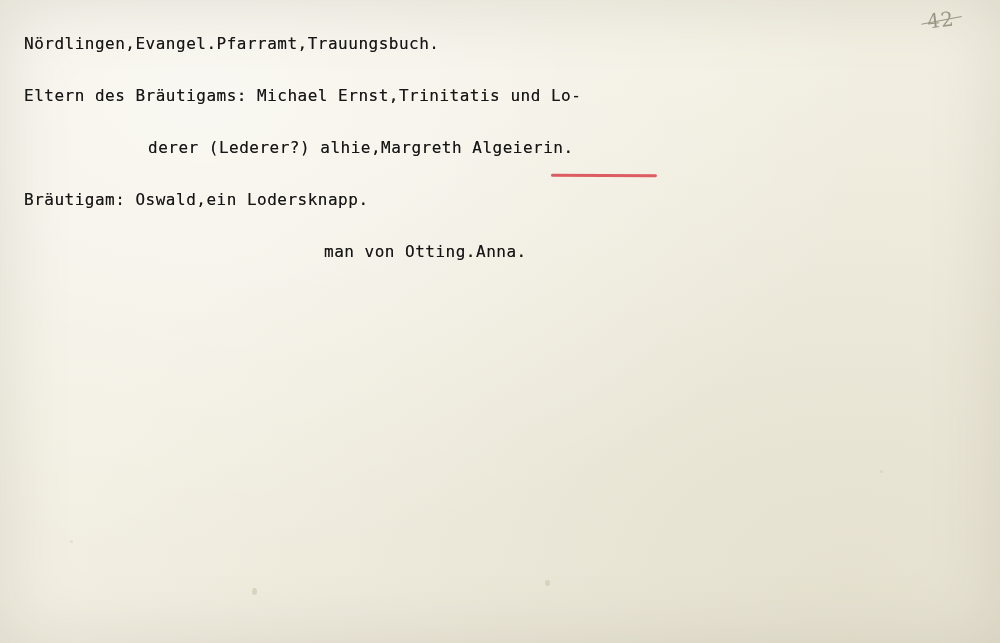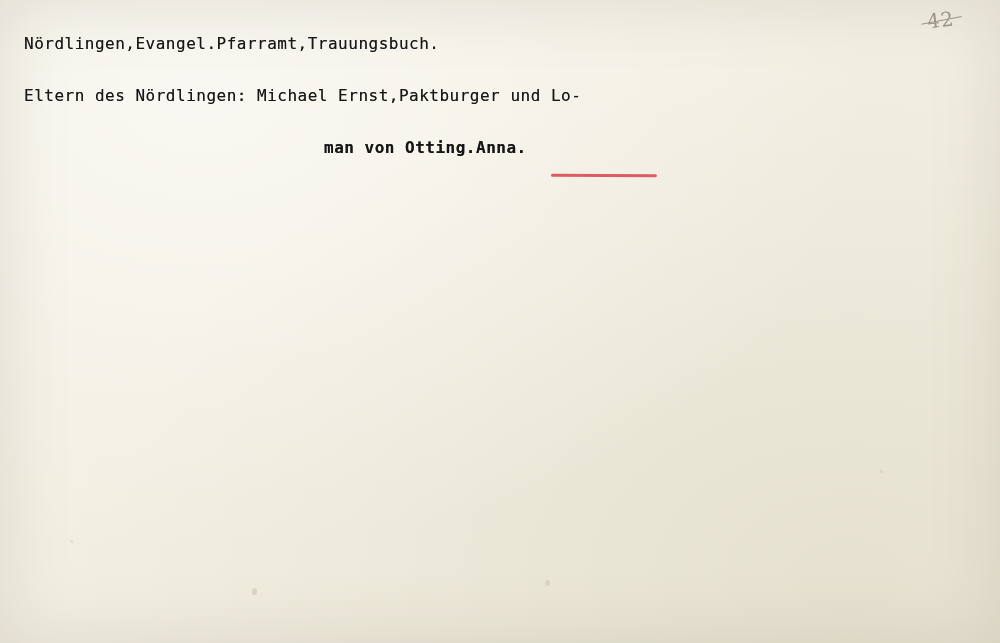--- a/index.html
+++ b/index.html
@@ -37,21 +37,21 @@
   }
   .line {
     font-size: 16px;
     line-height: 52px;
     letter-spacing: 0.5px;
     white-space: pre;
     color: #161616;
     text-shadow: 0 0 0.6px rgba(0,0,0,0.55);
   }
   .line.indent-1 { padding-left: 124px; }
-  .line.indent-2 { padding-left: 300px; font-weight: bold; }
+  .line.indent-2 { padding-left: 300px; }
 
   
   .pencil-mark {
     position: absolute;
     right: 46px;
     top: 8px;
     font-family: "DejaVu Serif", serif;
     font-size: 20px;
     color: #8e8a78;
     transform: rotate(-7deg);
@@ -101,21 +101,23 @@
 <body>
 
 <div class="page">
 
   <div class="pencil-mark">
     <span class="strike">42</span>
   </div>
 
   <div class="typed">
     <div class="line">Nördlingen,Evangel.Pfarramt,Trauungsbuch.</div>
-    <div class="line">Eltern des Nördlingen: Michael Ernst,Paktburger und Lo-</div>
+    <div class="line">Eltern des Bräutigams: Michael Ernst,Trinitatis und Lo-</div>
+    <div class="line indent-1">derer (Lederer?) alhie,Margreth Algeierin.</div>
+    <div class="line">Bräutigam: Oswald,ein Lodersknapp.</div>
     <div class="line indent-2">man von Otting.Anna.</div>
   </div>
 
   <div class="red-underline"></div>
 
   <div class="speck s1"></div>
   <div class="speck s2"></div>
   <div class="speck s3"></div>
   <div class="speck s4"></div>
 </div>

